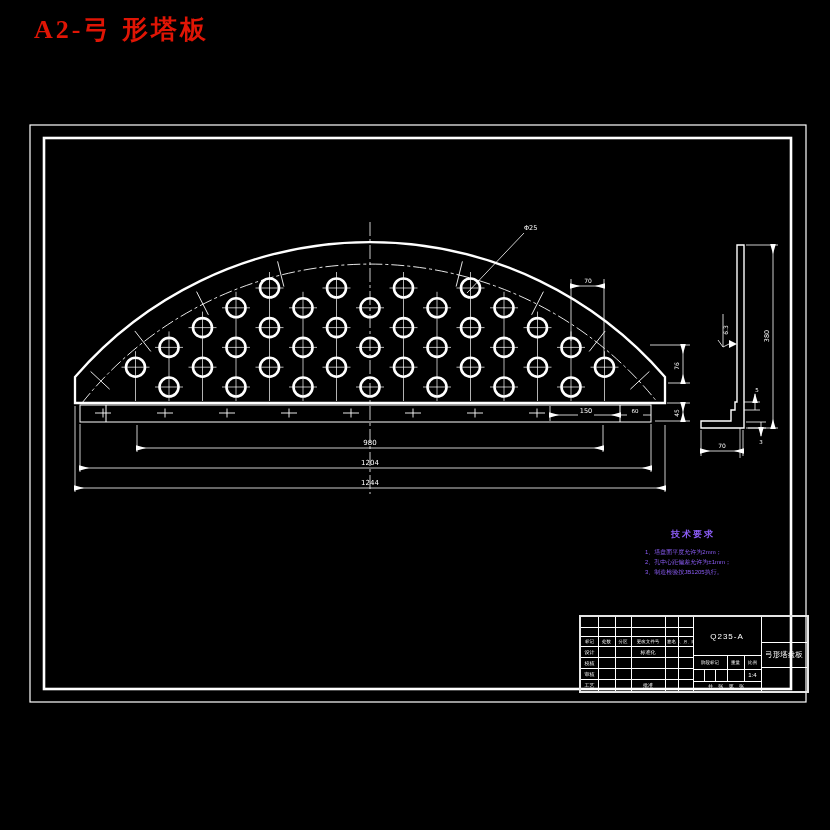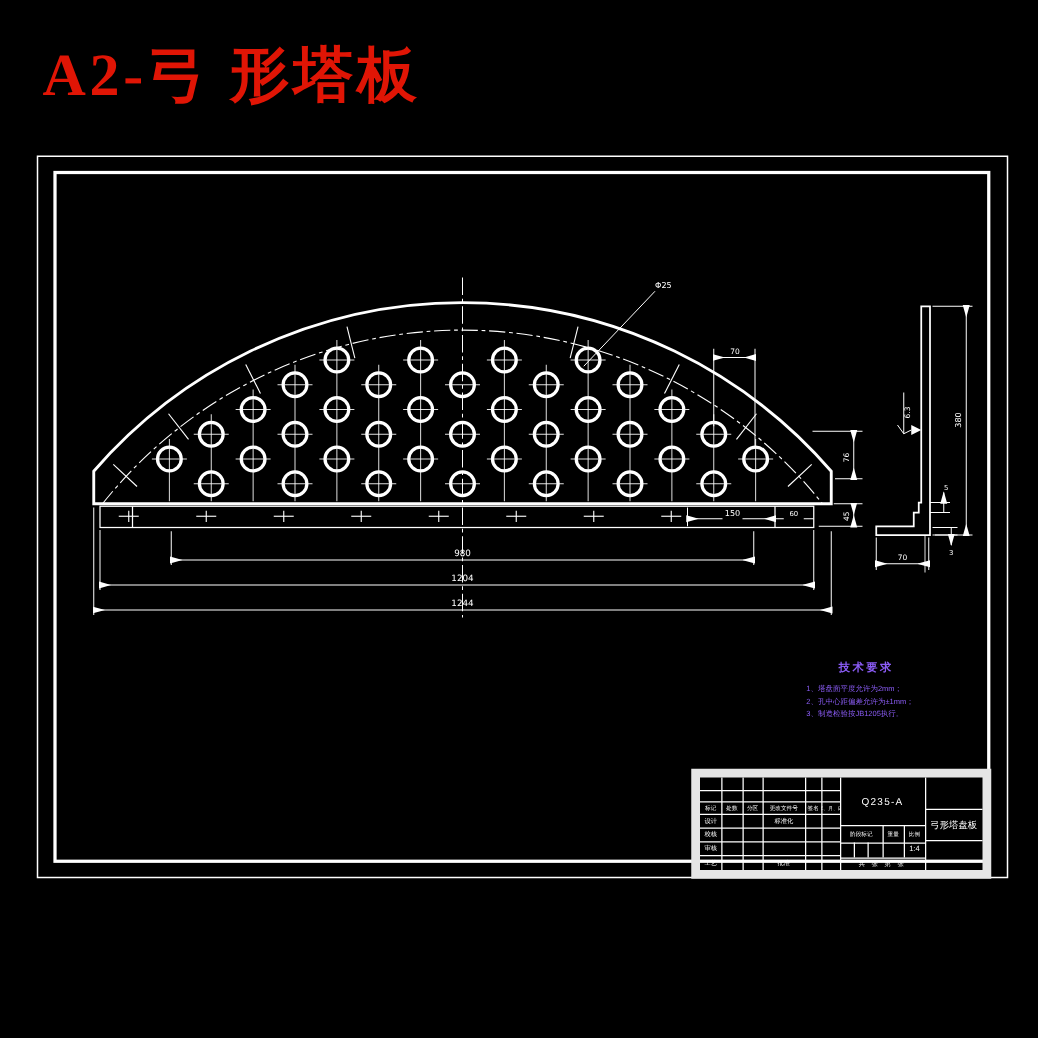--- a/index.html
+++ b/index.html
@@ -1,24 +1,24 @@
 <!DOCTYPE html>
 <html><head>
 <meta charset="utf-8">
 <style>
   html,body{margin:0;padding:0;background:#000;}
   .sheet{position:relative;width:830px;height:830px;background:#000;overflow:hidden;
          font-family:"Liberation Sans",sans-serif;}
-  .drawing-title{position:absolute;left:34px;top:28px;color:#e01505;
-    font-family:"Liberation Serif",serif;font-weight:bold;font-size:48px;letter-spacing:3px;}
+  .drawing-title{position:absolute;left:34px;top:12px;color:#e01505;
+    font-family:"Liberation Serif",serif;font-weight:bold;font-size:26px;letter-spacing:3px;}
   svg text{font-family:"DejaVu Sans",sans-serif;fill:#fff;}
   .tech-notes{position:absolute;left:645px;top:528px;width:150px;color:#8b5cf6;}
   .tech-notes .tn-head{font-size:9px;font-weight:bold;letter-spacing:2px;padding-left:26px;margin-bottom:6px;}
   .tech-notes .tn-item{font-size:6px;line-height:10px;white-space:nowrap;}
-  .tb{position:absolute;left:553px;top:615px;width:226px;height:74px;border:7px solid #e5e5e5;box-sizing:content-box;text-decoration:underline;}
+  .tb{position:absolute;left:579px;top:615px;width:226px;height:74px;border:2px solid #e5e5e5;box-sizing:content-box;text-decoration:underline;}
   .tbc{position:absolute;color:#fff;display:flex;align-items:center;justify-content:center;
        overflow:hidden;white-space:nowrap;}
   .vl,.hl{position:absolute;background:#fff;}
   .vl{width:1px;} .hl{height:1px;}
 </style>
 </head>
 <body>
 
 <div class="sheet">
 

